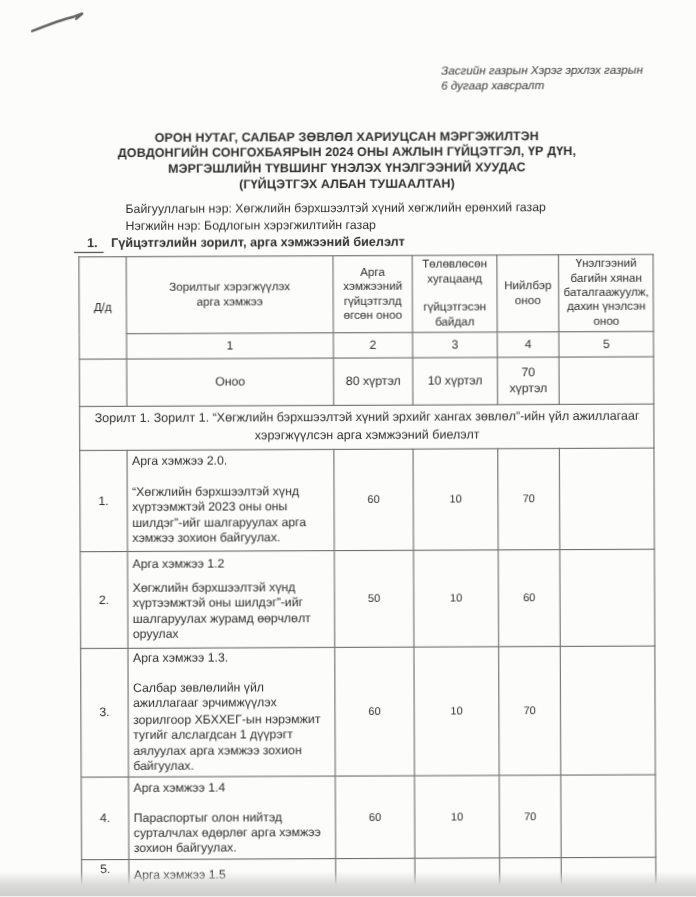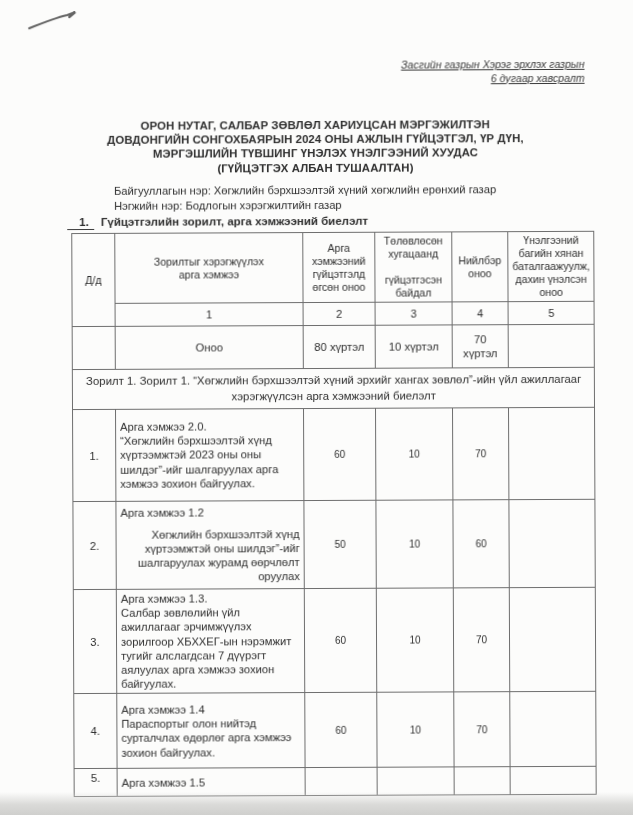--- a/index.html
+++ b/index.html
@@ -5,22 +5,22 @@
   html,body{margin:0;padding:0;}
   body{
     width:633px;height:815px;position:relative;overflow:hidden;
     background:#fcfcfb;
     font-family:"Liberation Sans",sans-serif;
     color:#2f2f2f;
   }
   .page{position:absolute;inset:0;transform:rotate(-0.25deg);transform-origin:50% 50%;filter:blur(0.22px);}
   .pen-mark{position:absolute;left:28px;top:7px;width:56px;height:26px;}
   .ref-block{
-    position:absolute;top:59px;right:47px;text-align:right;
-    font-style:italic;font-size:10.6px;line-height:13.6px;color:#3a3a3a;text-decoration:underline;
+    position:absolute;top:59px;right:47px;text-align:left;
+    font-style:italic;font-size:10.6px;line-height:13.6px;color:#3a3a3a;
   }
   .title-block{
     position:absolute;top:118px;left:38px;width:557px;text-align:center;
     font-weight:bold;font-size:11.4px;line-height:14.2px;letter-spacing:.1px;
   }
   .org-block{position:absolute;top:183px;left:115px;font-size:11.2px;line-height:15px;}
   .section-heading{position:absolute;top:215px;left:80px;font-weight:bold;font-size:11.5px;}
   .section-heading .sec-no{display:inline-block;border-bottom:1.6px solid #3c3c3c;padding:0 5px 1px 12px;margin-left:-12px;margin-right:4px;}
   table.eval{
     position:absolute;top:232px;left:72px;border-collapse:collapse;table-layout:fixed;
@@ -37,22 +37,22 @@
   th.colhead{
     font-size:10.6px;line-height:13px;text-align:center;white-space:pre-line;padding:2px 2px;
   }
   td.numcell{font-size:11px;text-align:center;}
   td.onoo-label{text-align:center;vertical-align:bottom;padding-bottom:7px;font-size:11.2px;}
   td.onoo-val{text-align:center;vertical-align:top;padding-top:3px;font-size:11.2px;white-space:pre-line;line-height:14px;}
   td.goal-cell{font-weight:bold;text-align:center;font-size:11.4px;line-height:15.5px;padding:4px 26px;}
   td.no-cell{text-align:center;font-size:11.2px;vertical-align:middle;}
   tr.r5 td.no-cell{vertical-align:top;padding-top:3px;}
   td.desc-cell{vertical-align:top;padding:5px 6px 4px 9px;font-size:11.2px;line-height:14.2px;}
-  td.desc-cell .m-body{}
-  tr.r2 td.desc-cell .m-body{margin-top:7px;text-align:right;}
+  td.desc-cell .m-body{margin-top:13px;}
+  tr.r2 td.desc-cell .m-body{margin-top:7px;}
   td.desc-cell .m-body:empty{display:none;}
   tr.r5 td.desc-cell{vertical-align:middle;padding-top:2px;}
   td.score-cell{text-align:center;font-size:10px;vertical-align:middle;}
   .scan-bottom{
     position:absolute;left:0;top:792px;width:633px;height:23px;
     background:linear-gradient(180deg, rgba(205,205,203,0) 0%, #dadad8 55%, #cfcfcd 100%);
   }
 </style>
 </head>
 <body>
@@ -157,21 +157,21 @@
         <td class="score-cell">50</td>
         <td class="score-cell">10</td>
         <td class="score-cell">60</td>
         <td class="score-cell"></td>
       </tr>
 
       <tr class="r3">
         <td class="no-cell">3.</td>
         <td class="desc-cell">
           <div class="m-title">Арга хэмжээ 1.3.</div>
-          <div class="m-body">Салбар зөвлөлийн үйл ажиллагааг эрчимжүүлэх зорилгоор ХБХХЕГ-ын нэрэмжит тугийг алслагдсан 7 дүүрэгт  аялуулах арга хэмжээ зохион байгуулах.</div>
+          <div class="m-body">Салбар зөвлөлийн үйл ажиллагааг эрчимжүүлэх зорилгоор ХБХХЕГ-ын нэрэмжит тугийг алслагдсан 1 дүүрэгт  аялуулах арга хэмжээ зохион байгуулах.</div>
         </td>
         <td class="score-cell">60</td>
         <td class="score-cell">10</td>
         <td class="score-cell">70</td>
         <td class="score-cell"></td>
       </tr>
 
       <tr class="r4">
         <td class="no-cell">4.</td>
         <td class="desc-cell">

